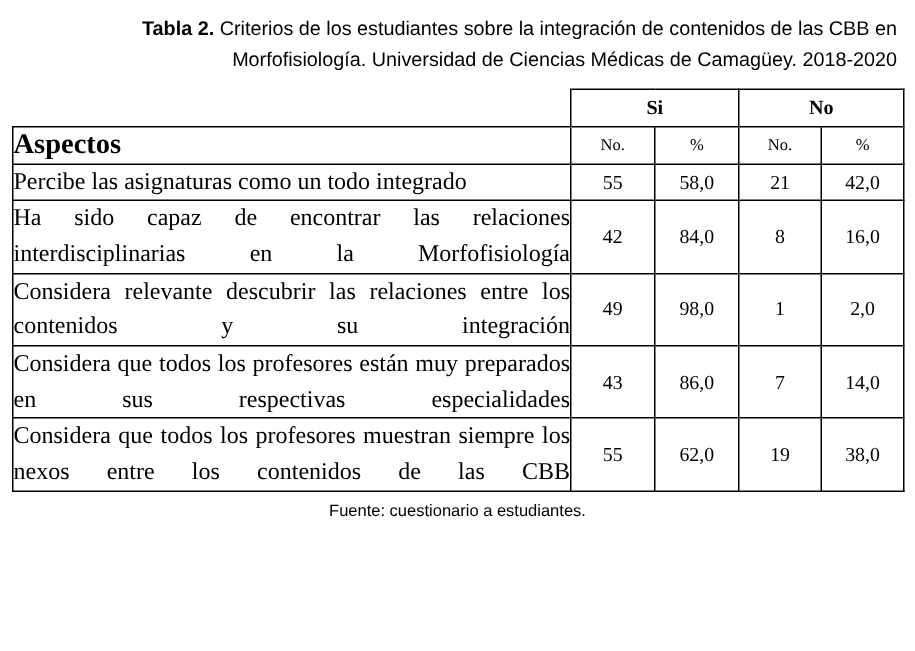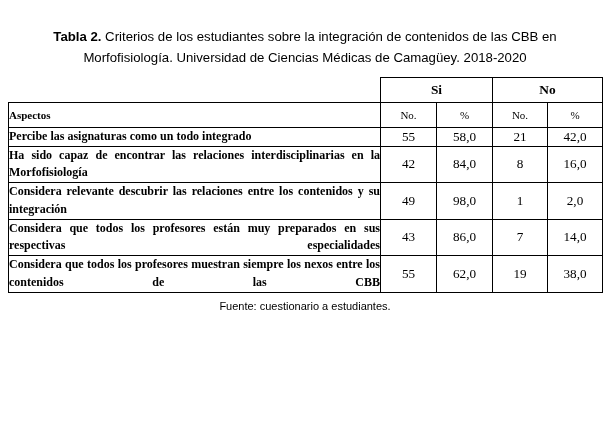--- a/index.html
+++ b/index.html
@@ -17,66 +17,65 @@
   .page {
     width: 610px;
     height: 434px;
     box-sizing: border-box;
     padding: 6px 8px 0 8px;
     position: relative;
   }
   .caption {
     font-size: 13.2px;
     line-height: 1.62;
-    text-align: center;
-    margin: 20px 4px 8px 4px;
+    text-align: right;
+    margin: 2px 4px 8px 4px;
     font-family: "Liberation Sans", sans-serif;
   }
   .caption .lead {
     font-weight: bold;
   }
   table.data {
     width: 594px;
     border-collapse: collapse;
     table-layout: fixed;
     margin: 0 auto;
     padding-left: 28px;
   }
   table.data td, table.data th {
     border: 1px solid #000000;
     padding: 0;
     vertical-align: middle;
   }
   .hdr-aspect {
     text-align: left;
     font-weight: bold;
-    font-size: 11px;
+    font-size: 19px;
     padding: 4px 8px 4px 8px;
     font-family: "Liberation Serif", serif;
   }
   .hdr-group {
     text-align: center;
     font-weight: bold;
     font-size: 13.4px;
     height: 24px;
     font-family: "Liberation Serif", serif;
   }
   .hdr-sub {
     text-align: center;
     font-size: 11px;
     height: 24px;
     font-family: "Liberation Serif", serif;
   }
   .aspect-cell {
     text-align: justify;
     text-align-last: justify;
-    font-size: 12px;
+    font-size: 16px;
     line-height: 1.48;
     padding: 6px 9px 6px 9px;
-    font-weight: bold;
   }
   .aspect-cell.single {
     text-align: left;
     text-align-last: left;
   }
   .num-cell {
     text-align: center;
     font-size: 13.2px;
   }
   .source {

